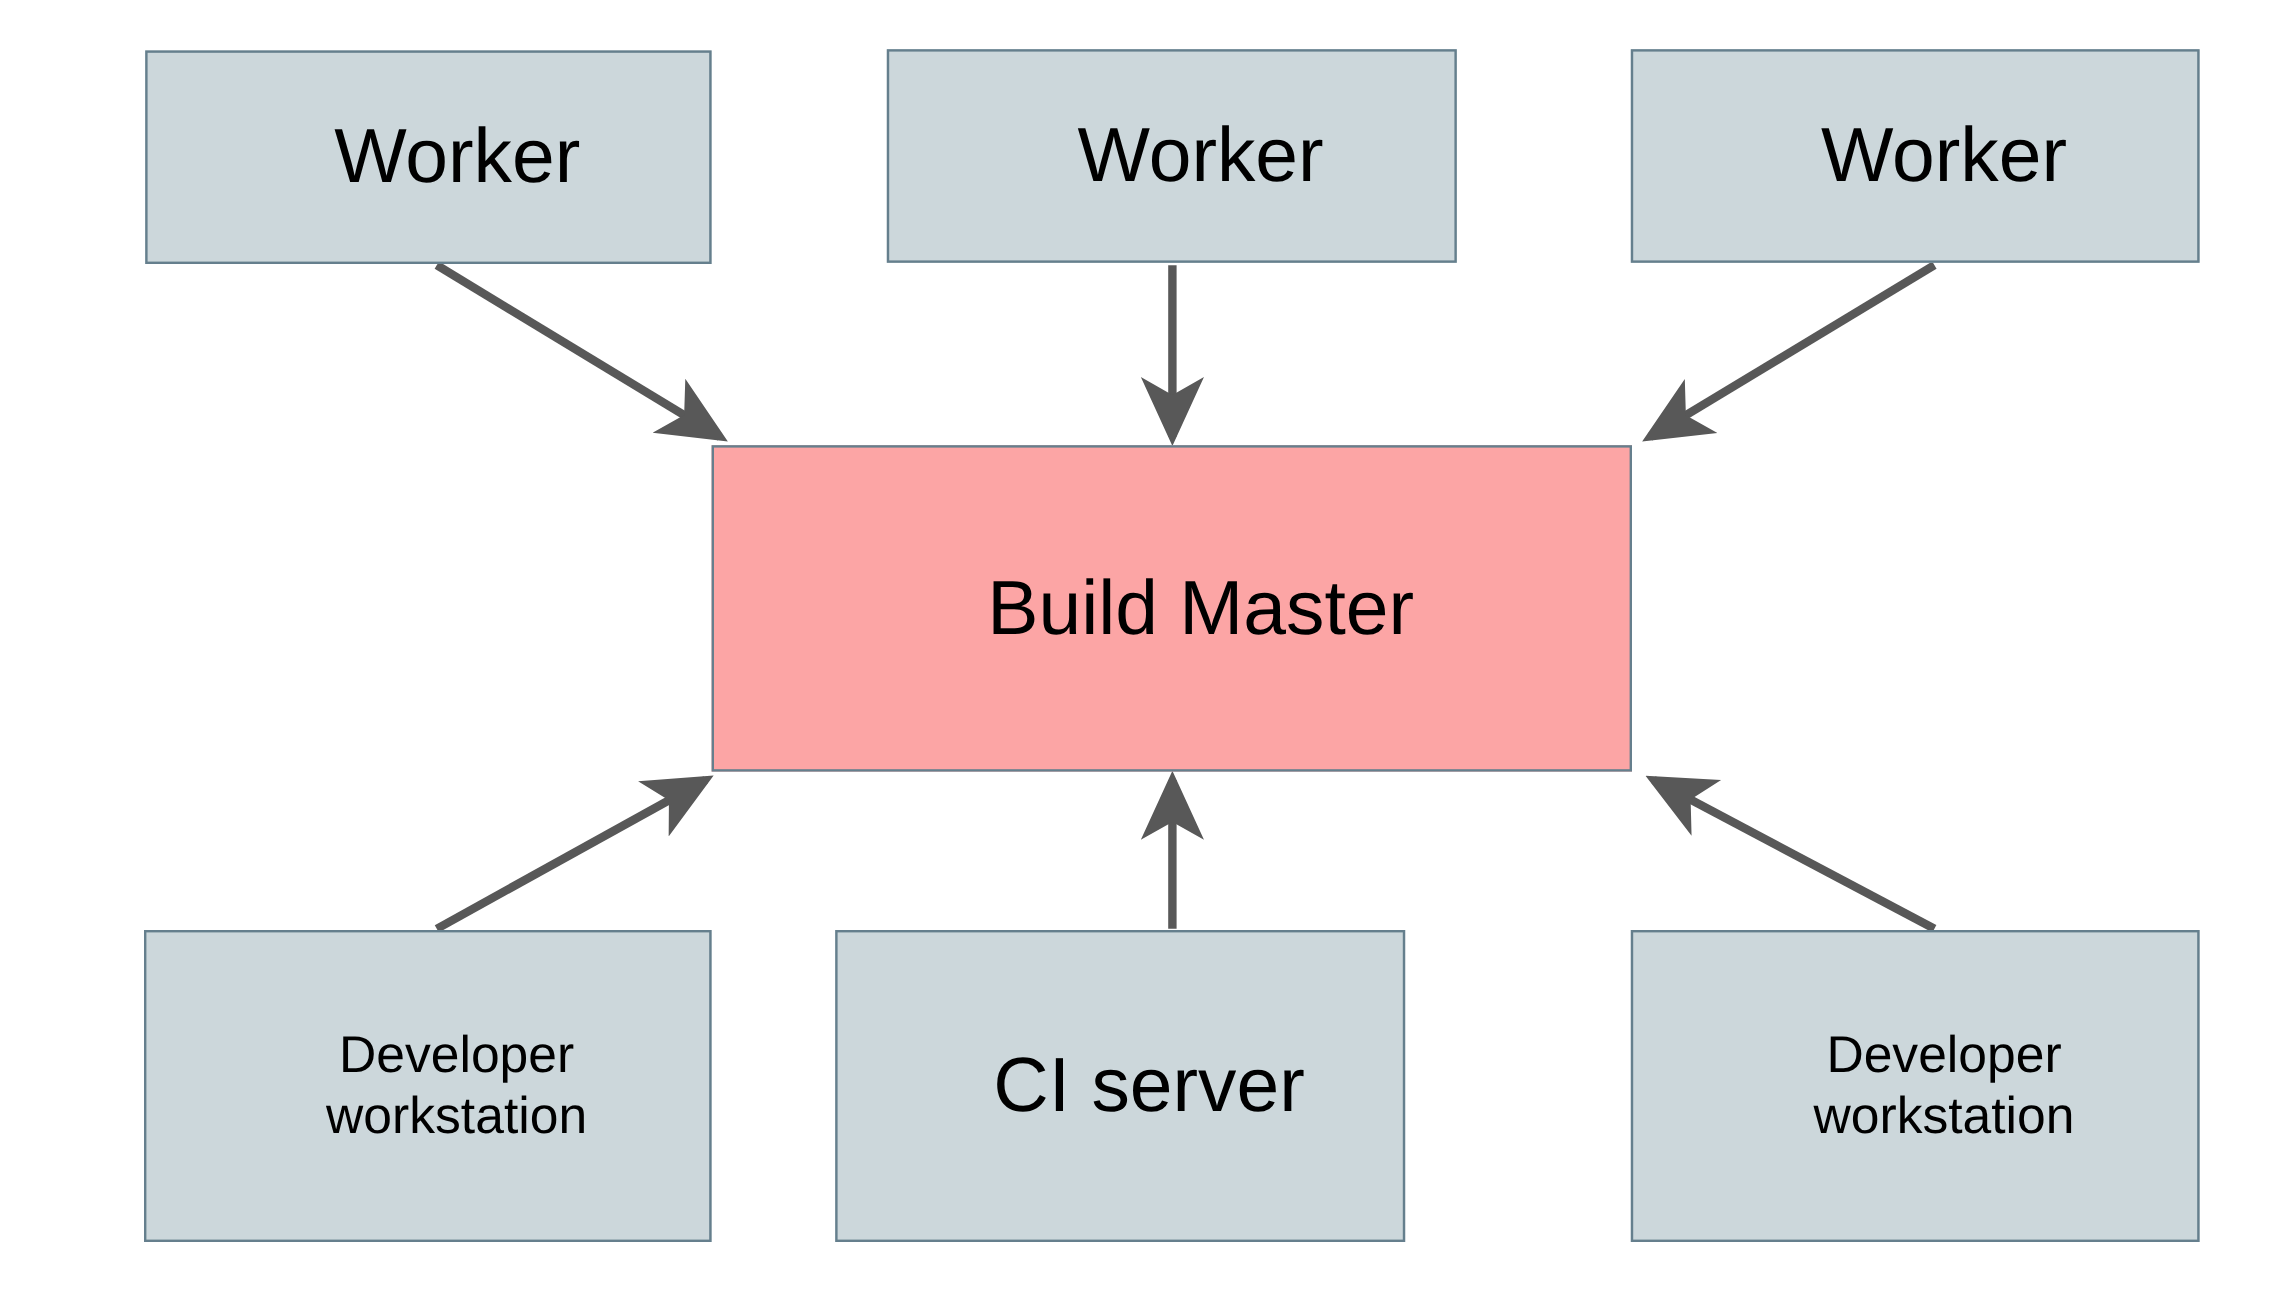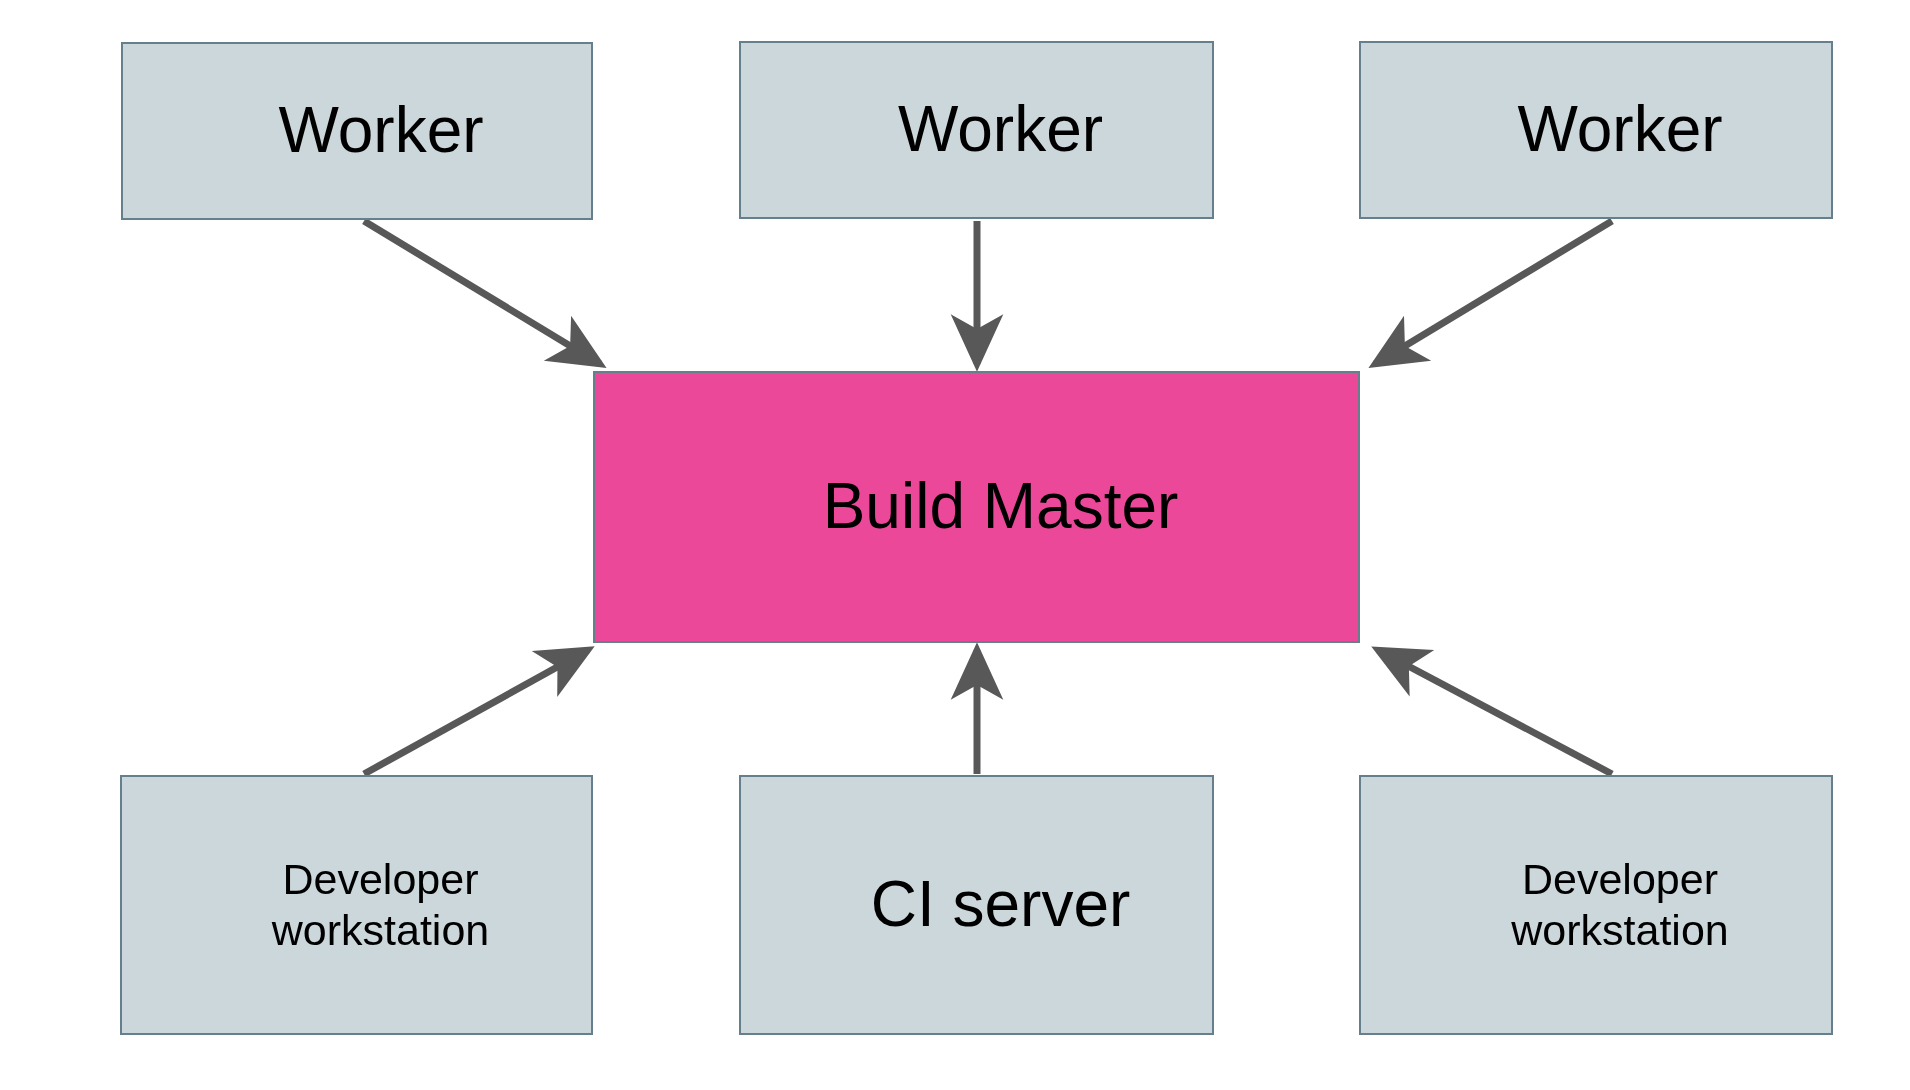--- a/index.html
+++ b/index.html
@@ -76,30 +76,30 @@
   </div>
 
   <div class="node node-worker" style="left: 739px; top: 41px; width: 475px; height: 178px; background: rgb(204, 215, 219); border-color: rgb(101, 127, 141); color: rgb(0, 0, 0);">
     <span class="label">Worker</span>
   </div>
 
   <div class="node node-worker" style="left: 1359px; top: 41px; width: 474px; height: 178px; background: rgb(204, 215, 219); border-color: rgb(101, 127, 141); color: rgb(0, 0, 0);">
     <span class="label">Worker</span>
   </div>
 
-  <div class="node node-master" style="left: 593px; top: 371px; width: 767px; height: 272px; background: #ec4899; border-color: rgb(101, 127, 141); color: rgb(0, 0, 0);">
+  <div class="node node-master" style="left: 593px; top: 371px; width: 767px; height: 272px; background: #fca5a5; border-color: rgb(101, 127, 141); color: rgb(0, 0, 0);">
     <span class="label">Build Master</span>
   </div>
 
   <div class="node node-dev" style="left: 120px; top: 775px; width: 473px; height: 260px; background: rgb(204, 215, 219); border-color: rgb(101, 127, 141); color: rgb(0, 0, 0);">
     <span class="label">Developer
 workstation</span>
   </div>
 
-  <div class="node node-ci" style="left: 739px; top: 775px; width: 475px; height: 260px; background: rgb(204, 215, 219); border-color: rgb(101, 127, 141); color: rgb(0, 0, 0);">
+  <div class="node node-ci" style="left: 696px; top: 775px; width: 475px; height: 260px; background: rgb(204, 215, 219); border-color: rgb(101, 127, 141); color: rgb(0, 0, 0);">
     <span class="label">CI server</span>
   </div>
 
   <div class="node node-dev" style="left: 1359px; top: 775px; width: 474px; height: 260px; background: rgb(204, 215, 219); border-color: rgb(101, 127, 141); color: rgb(0, 0, 0);">
     <span class="label">Developer
 workstation</span>
   </div>
 
 </div>
 

